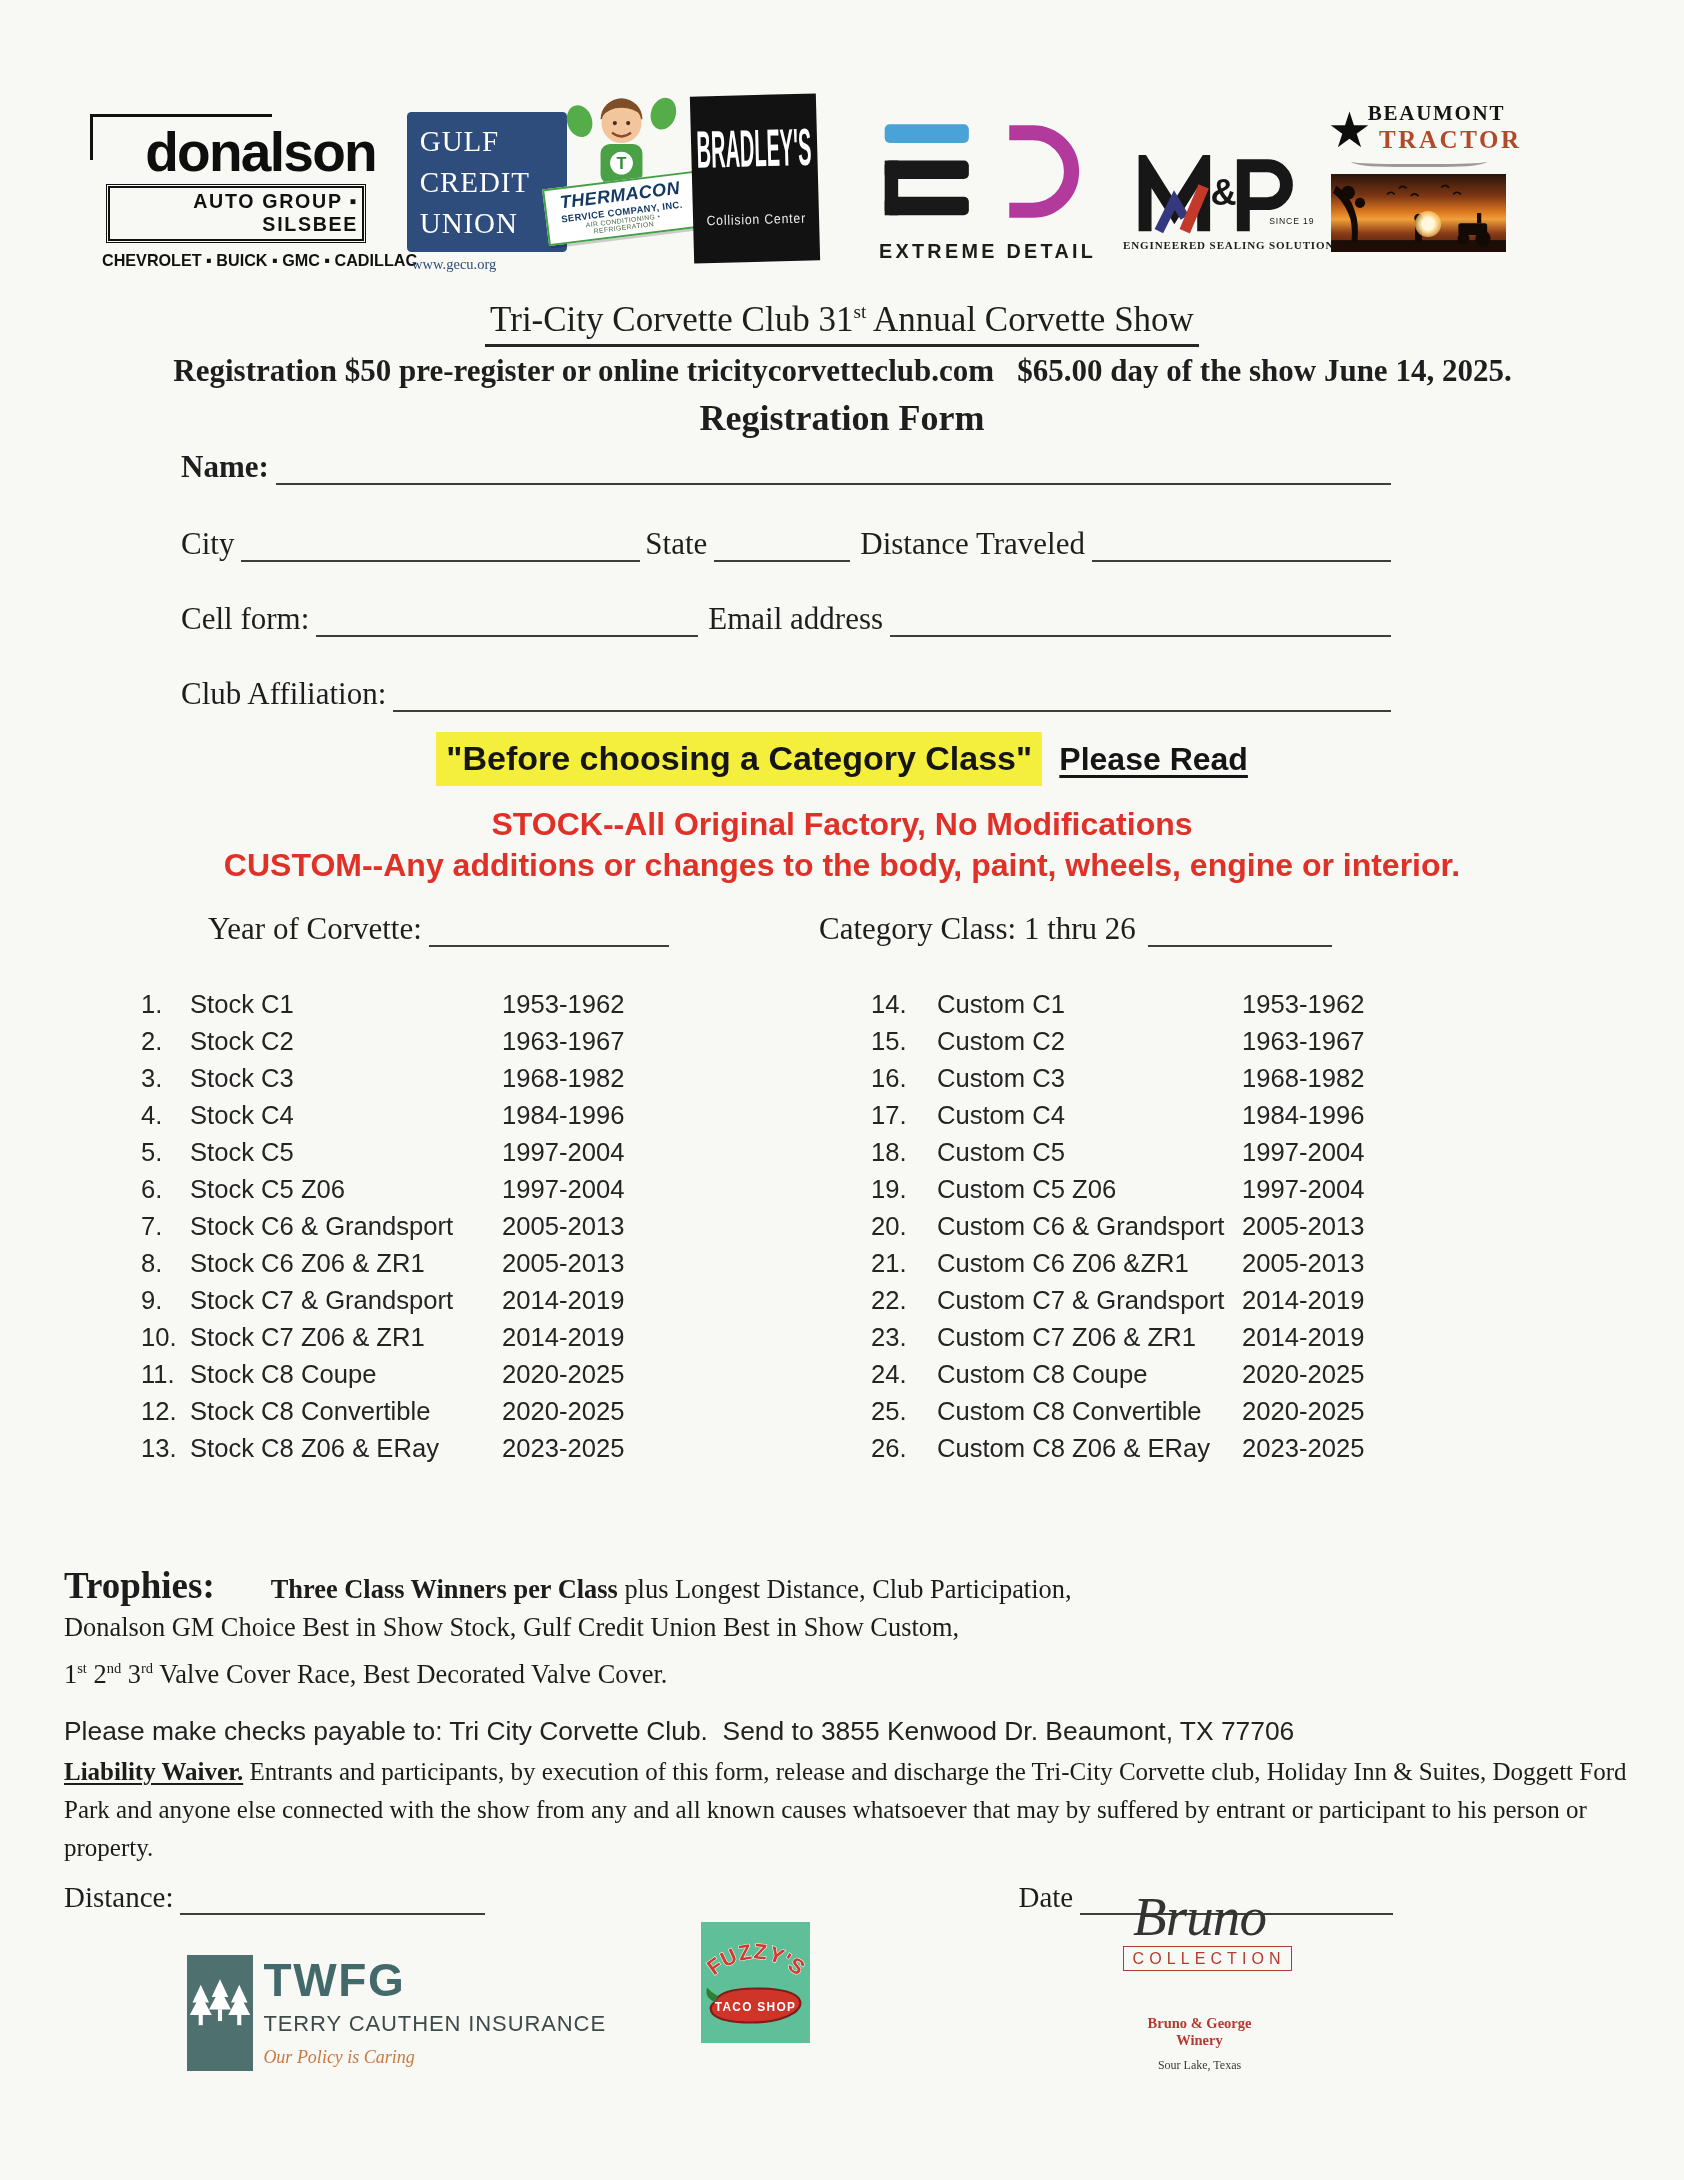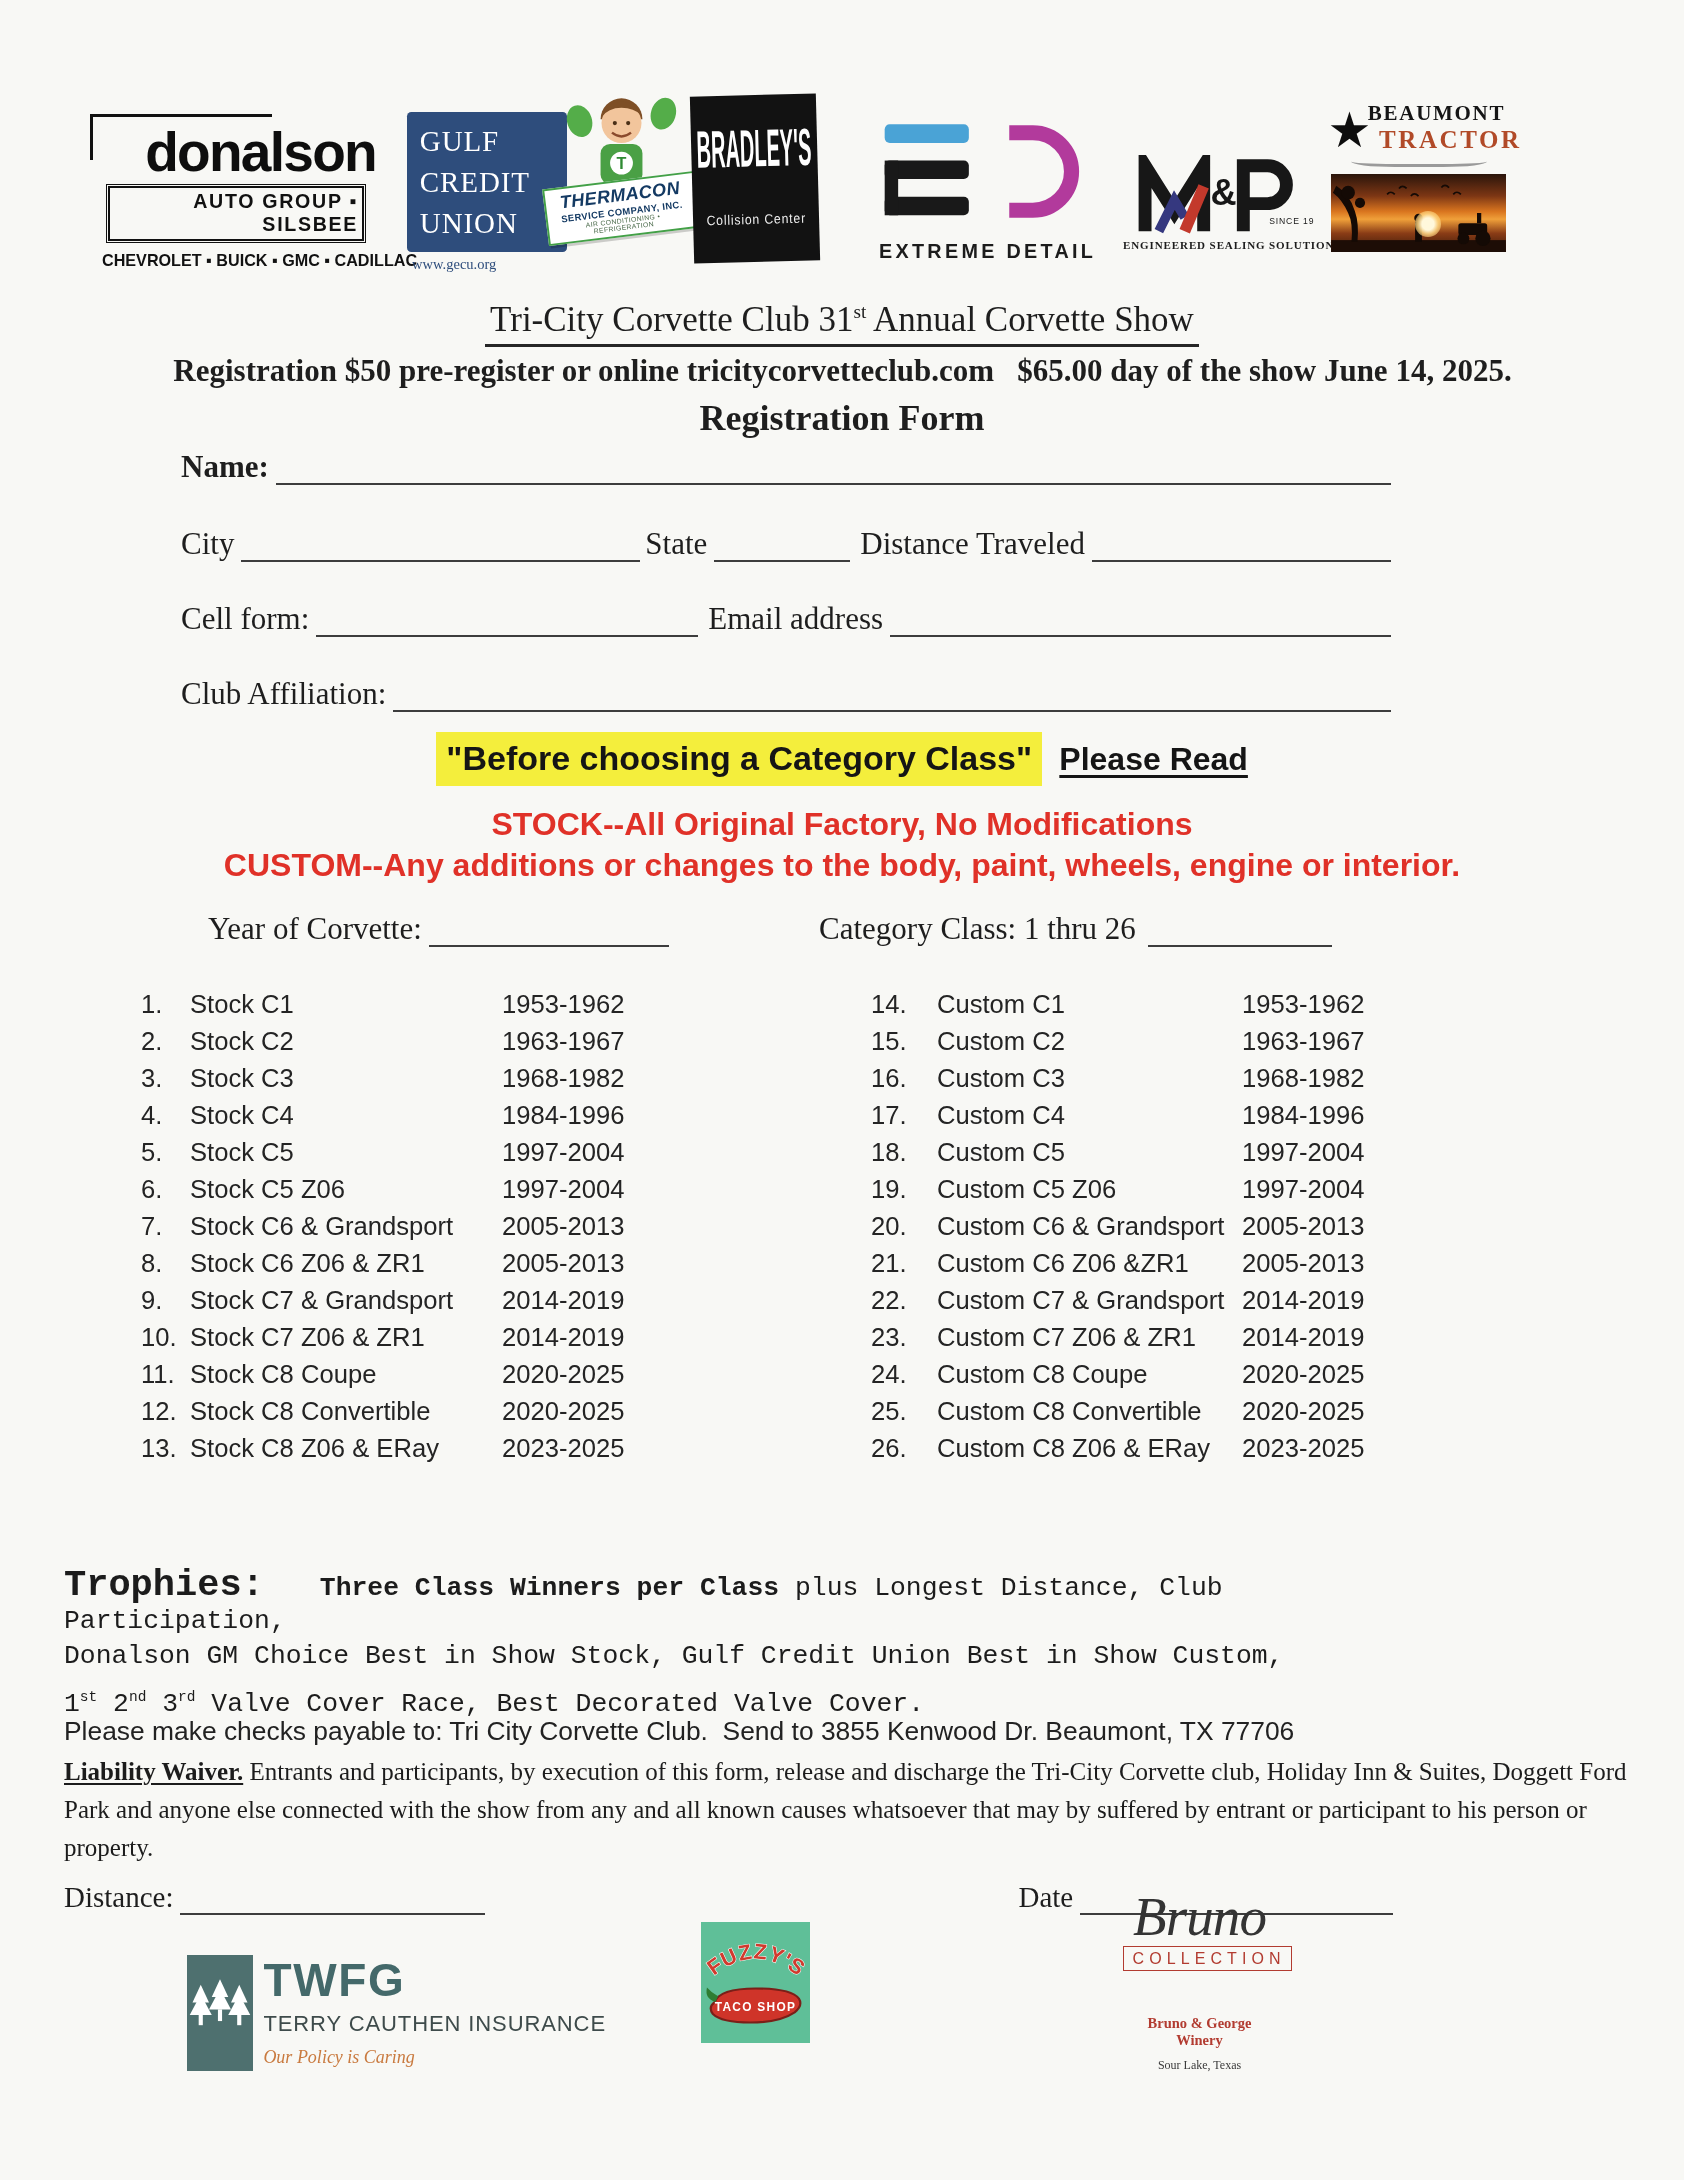--- a/index.html
+++ b/index.html
@@ -82,21 +82,21 @@
   .col-left{left:141px;width:711px;}
   .col-right{left:871px;width:681px;}
   .class-row{display:flex;height:37px;line-height:37px;}
   .col-left .c-num{width:49px;}
   .col-left .c-name{width:312px;}
   .col-right .c-num{width:66px;}
   .col-right .c-name{width:305px;}
   .c-years{flex:1;}
 
   
-  .trophies{top:1564px;left:64px;width:1295px;font-family:Liberation Mono, monospace;color:#1c1c1c;}
+  .trophies{top:1564px;left:64px;width:1295px;font-family:Liberation Serif, serif;color:#1c1c1c;}
   .tro-head{font-weight:800;font-size:37px;margin-right:56px;}
   .tro-bold{font-weight:700;font-size:26.4px;}
   .tro-rest{font-size:26.4px;}
   .tro-line{font-size:26.4px;line-height:41px;}
 
   .payment{top:1716px;left:64px;width:1533px;font-family:"Liberation Sans",sans-serif;font-size:26.4px;color:#222;white-space:pre;}
 
   .waiver{top:1753px;left:64px;width:1574px;font-size:25px;line-height:38px;color:#1c1c1c;}
   .waiver-label{font-weight:600;text-decoration:underline;text-decoration-thickness:1.7px;text-underline-offset:3.4px;}
 

